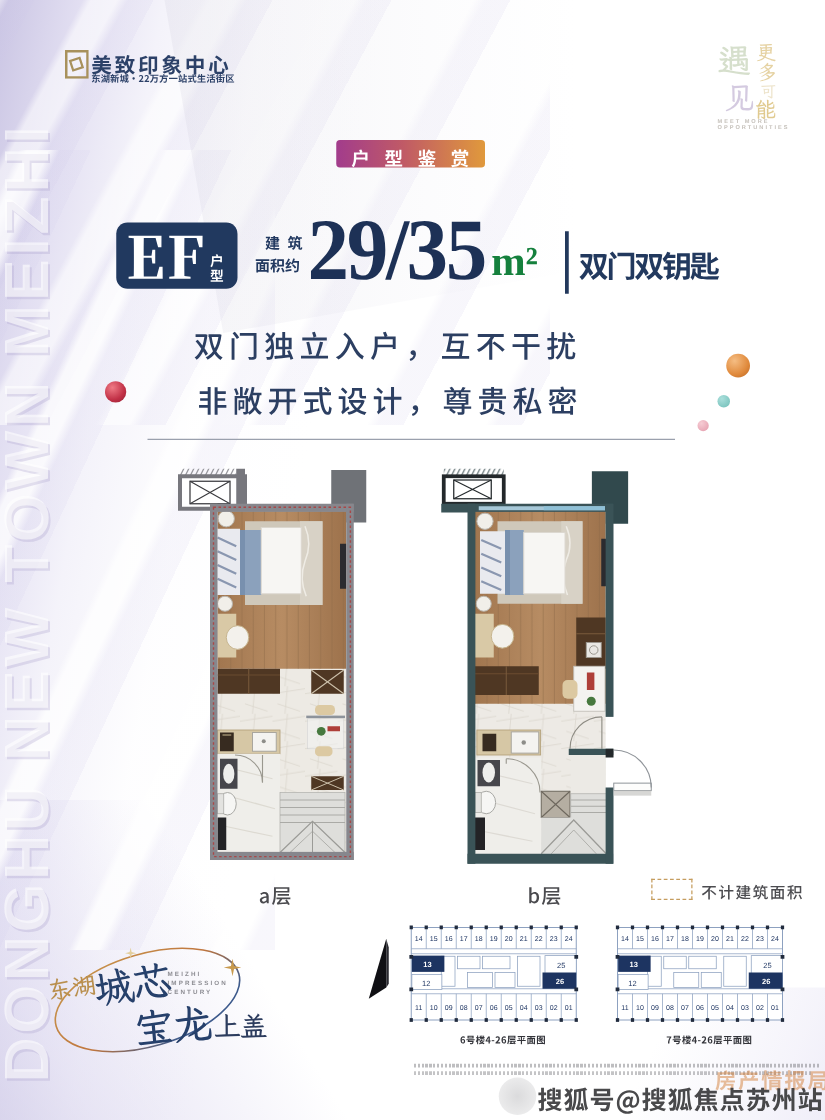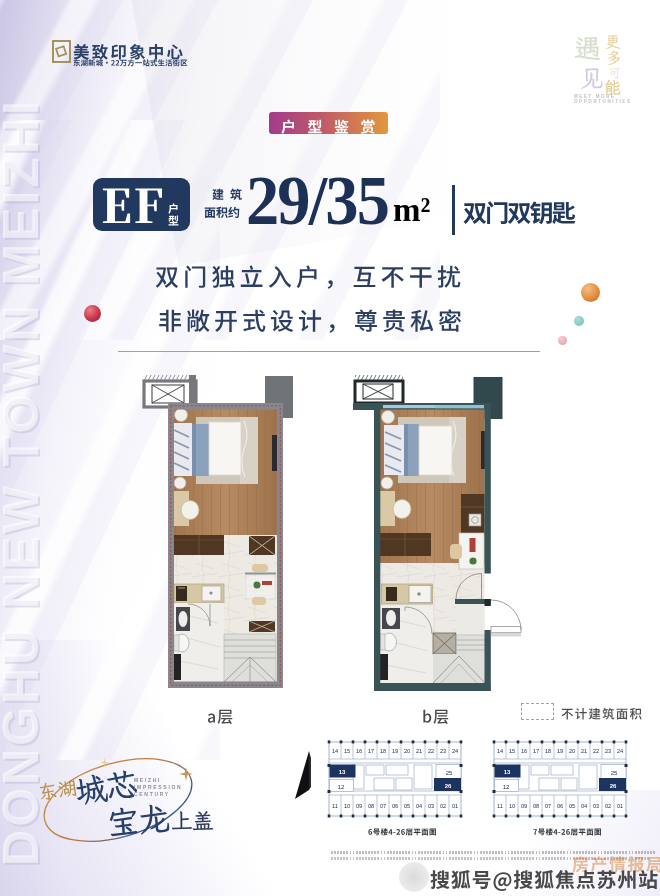--- a/index.html
+++ b/index.html
@@ -143,21 +143,21 @@
 <svg width="36" height="16" style="position:absolute;overflow:visible;left:204px;top:203px;">
       <g fill="#223960">
         <path transform="translate(0.0,13.92) scale(0.012000,-0.012000)" d="M416 315H570V240H416ZM416 409V479H570V409ZM416 146H570V72H416ZM50 792V679H416C412 649 406 618 401 589H91V-90H207V-39H786V-90H908V589H526L554 679H954V792ZM207 72V479H309V72ZM786 72H678V479H786Z"></path>
         <path transform="translate(12.0,13.92) scale(0.012000,-0.012000)" d="M739 194C790 105 842 -11 860 -84L974 -38C954 36 897 148 845 233ZM542 228C516 134 468 39 407 -19C436 -35 486 -69 508 -89C571 -20 628 90 661 201ZM593 672H807V423H593ZM479 786V309H928V786ZM389 844C296 809 154 778 27 761C39 734 55 694 59 667C105 672 154 678 203 686V567H38V455H182C142 357 82 250 21 185C39 154 68 103 79 68C124 121 166 198 203 281V-90H317V322C348 277 380 225 397 193L463 291C443 315 348 412 317 439V455H455V567H317V708C366 719 412 731 453 746Z"></path>
         <path transform="translate(24.0,13.92) scale(0.012000,-0.012000)" d="M28 73 46 -40C155 -20 298 5 434 32L427 136C282 112 129 86 28 73ZM476 384C547 322 629 234 664 174L751 251C714 312 628 394 557 452ZM60 414C77 422 101 427 194 438C159 390 129 354 114 338C82 302 58 280 33 274C45 245 63 192 69 170C97 185 141 195 415 240C411 265 408 310 410 341L223 315C294 396 362 490 417 583L321 644C303 608 282 572 261 538L174 531C231 610 288 707 330 801L216 848C177 733 107 612 84 581C62 548 43 529 22 523C35 493 54 437 60 414ZM542 850C514 714 461 576 393 491C420 476 470 443 492 425C519 463 545 509 568 561H819C810 216 799 72 770 41C759 28 748 24 729 24C703 24 648 24 587 29C608 -2 623 -52 625 -84C682 -86 742 -87 779 -81C819 -75 846 -64 874 -27C912 24 924 179 935 617C935 631 936 671 936 671H612C629 721 645 773 657 826Z"></path>
       </g>
     </svg>
 
 <div class="abs" style="left:246px;top:166px;font-family:'Liberation Serif',serif;font-weight:bold;font-size:70px;line-height:70px;letter-spacing:-2px;color:#1d3156;transform:scaleX(0.95);transform-origin:0 0;white-space:nowrap;">29/35</div>
 
-<div class="abs" style="left:393px;top:194px;font-family:'Liberation Serif',serif;font-weight:bold;font-size:33px;line-height:33px;color:#000000;">m²</div>
+<div class="abs" style="left:393px;top:194px;font-family:'Liberation Serif',serif;font-weight:bold;font-size:33px;line-height:33px;color:#15803d;">m²</div>
 
 <div class="abs" style="left:452px;top:185px;width:2.5px;height:50px;background:#23395c;"></div>
 
 <svg width="111" height="31" style="position:absolute;overflow:visible;left:463px;top:194px;">
       <g fill="#22395e">
         <path transform="translate(0.0,27.84) scale(0.024000,-0.024000)" d="M804 662C784 532 749 418 700 322C657 422 628 538 609 662ZM491 776V662H545L496 654C524 480 563 327 624 201C562 120 486 58 397 18C424 -6 459 -55 476 -87C559 -42 631 14 692 84C742 14 804 -45 879 -90C898 -58 936 -11 964 13C884 55 821 116 770 192C856 334 911 520 934 759L855 780L835 776ZM49 515C109 447 174 367 232 288C178 167 107 70 21 8C50 -14 88 -59 107 -89C190 -22 258 65 312 171C341 126 365 84 382 47L483 132C457 184 417 244 370 307C416 435 446 585 462 758L385 780L364 776H56V662H333C321 577 304 496 281 421C233 479 183 536 137 586Z"></path>
         <path transform="translate(22.2,27.84) scale(0.024000,-0.024000)" d="M110 795C161 734 225 651 253 598L351 669C321 721 253 799 202 856ZM80 628V-88H203V628ZM365 817V702H802V48C802 28 795 22 776 22C756 21 687 21 628 24C645 -6 663 -57 669 -89C762 -90 825 -88 867 -69C909 -50 924 -19 924 46V817Z"></path>
         <path transform="translate(44.4,27.84) scale(0.024000,-0.024000)" d="M804 662C784 532 749 418 700 322C657 422 628 538 609 662ZM491 776V662H545L496 654C524 480 563 327 624 201C562 120 486 58 397 18C424 -6 459 -55 476 -87C559 -42 631 14 692 84C742 14 804 -45 879 -90C898 -58 936 -11 964 13C884 55 821 116 770 192C856 334 911 520 934 759L855 780L835 776ZM49 515C109 447 174 367 232 288C178 167 107 70 21 8C50 -14 88 -59 107 -89C190 -22 258 65 312 171C341 126 365 84 382 47L483 132C457 184 417 244 370 307C416 435 446 585 462 758L385 780L364 776H56V662H333C321 577 304 496 281 421C233 479 183 536 137 586Z"></path>
         <path transform="translate(66.6,27.84) scale(0.024000,-0.024000)" d="M809 464V337H619V366V464ZM809 571H619V696H809ZM501 805V366C501 230 492 70 390 -35C421 -48 473 -78 496 -98C573 -15 603 108 614 228H809V58C809 43 804 38 788 38C773 37 723 37 678 39C695 8 711 -46 714 -79C792 -79 844 -76 881 -57C918 -37 928 -3 928 56V805ZM56 362V255H181V102C181 63 153 44 130 34C149 4 168 -54 174 -87C195 -68 231 -48 427 50C420 75 412 122 410 155L299 103V255H444V362H299V460H429V567H135C155 591 174 617 191 644H447V754H253C262 775 271 795 279 816L173 849C141 760 83 675 19 621C38 593 66 529 74 504C87 515 100 528 112 541V460H181V362Z"></path>
         <path transform="translate(88.8,27.84) scale(0.024000,-0.024000)" d="M195 612H411V561H195ZM195 735H411V686H195ZM88 815V481H522V815ZM93 296C90 181 80 62 24 -9C49 -27 83 -68 99 -96C133 -54 155 -1 170 58C256 -51 385 -72 576 -72H941C946 -39 964 9 981 33C900 30 642 30 577 30C499 30 430 33 373 46V158H538V252H373V336H557V435H43V336H259V97C232 119 209 148 191 186C195 222 197 259 198 296ZM590 828V249C590 127 617 90 722 90C743 90 819 90 841 90C930 90 960 139 971 281C940 288 892 308 867 328C864 221 858 197 830 197C814 197 755 197 741 197C710 197 706 204 706 249V467C793 503 885 548 959 597L878 686C834 648 771 607 706 572V828Z"></path>

